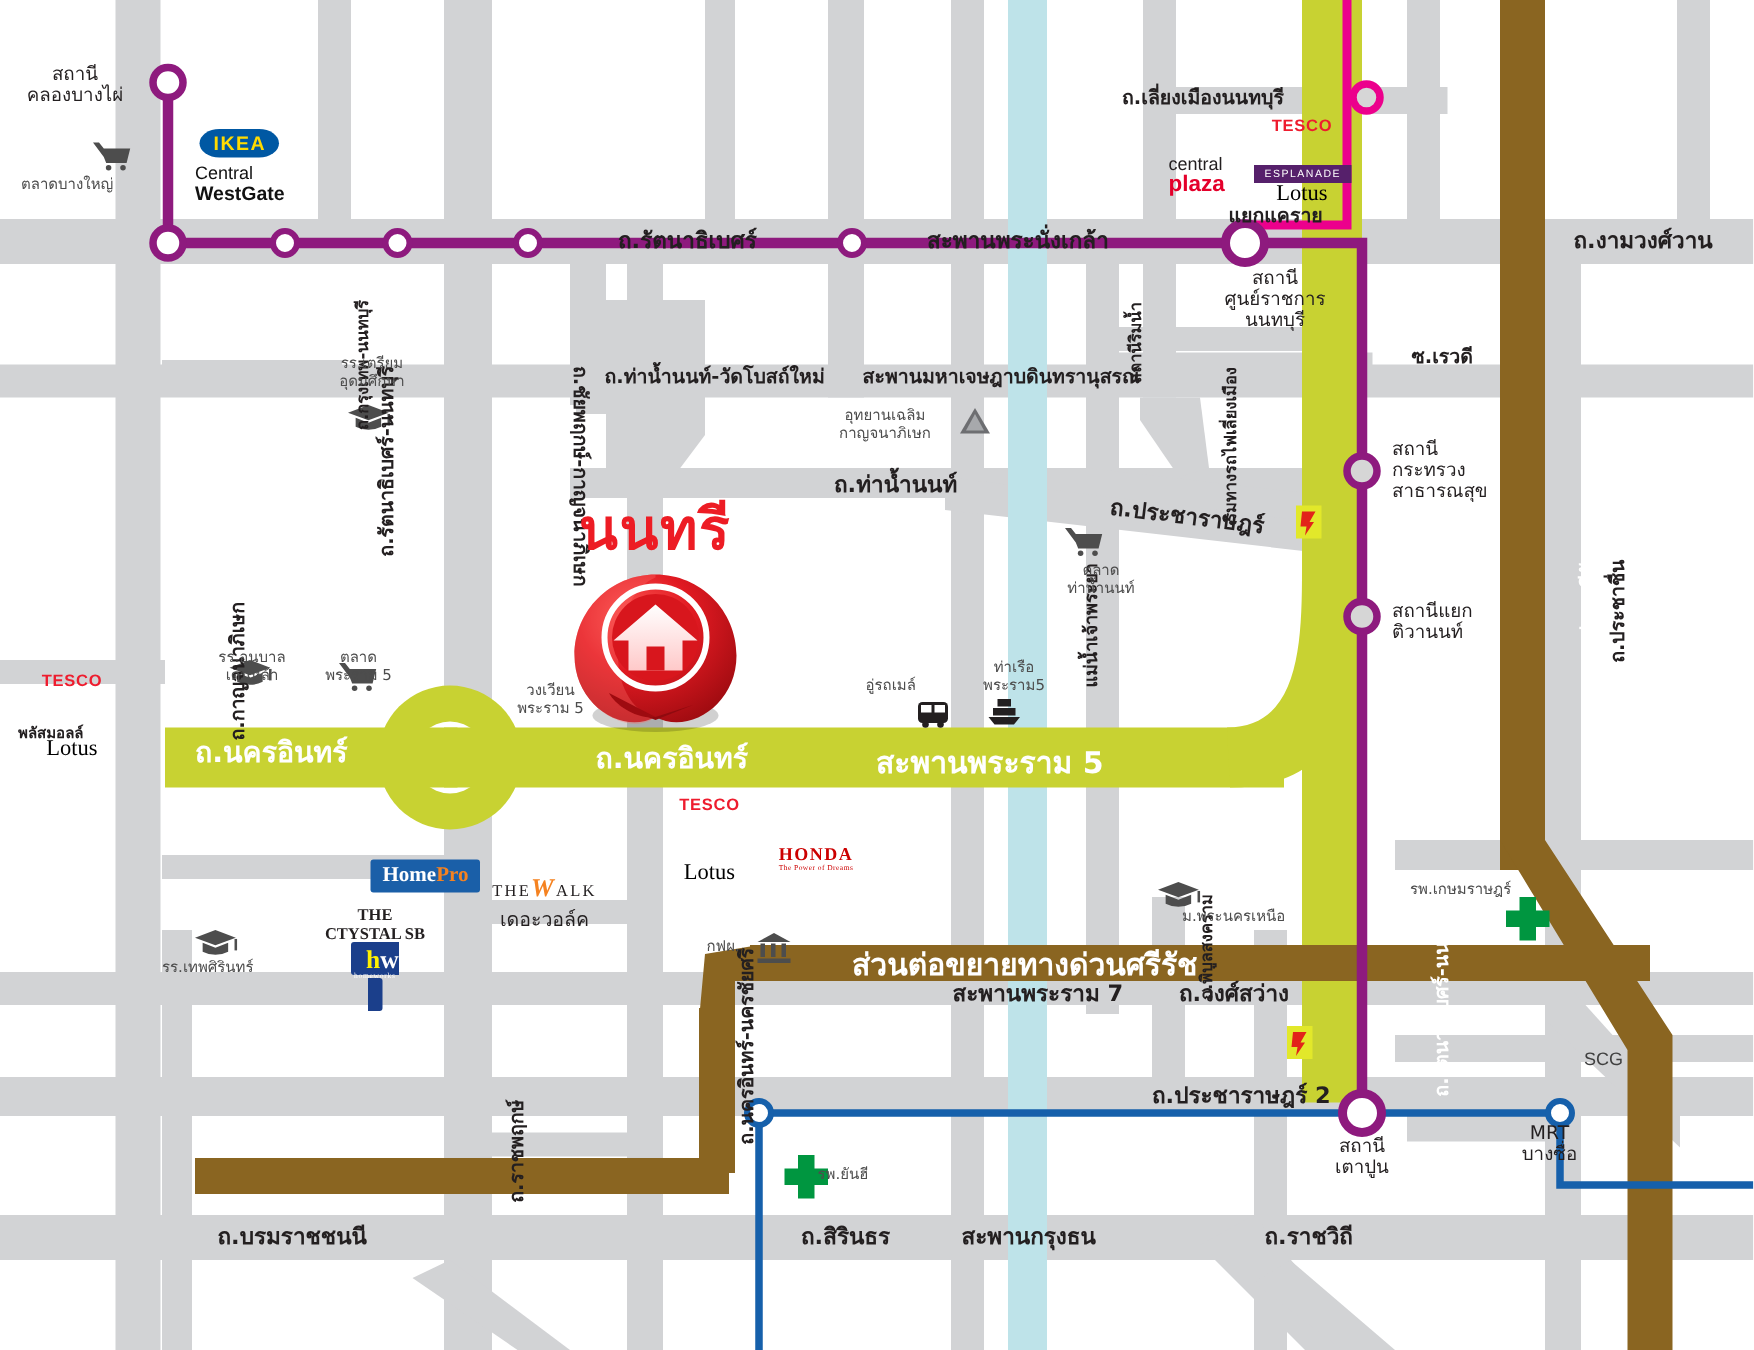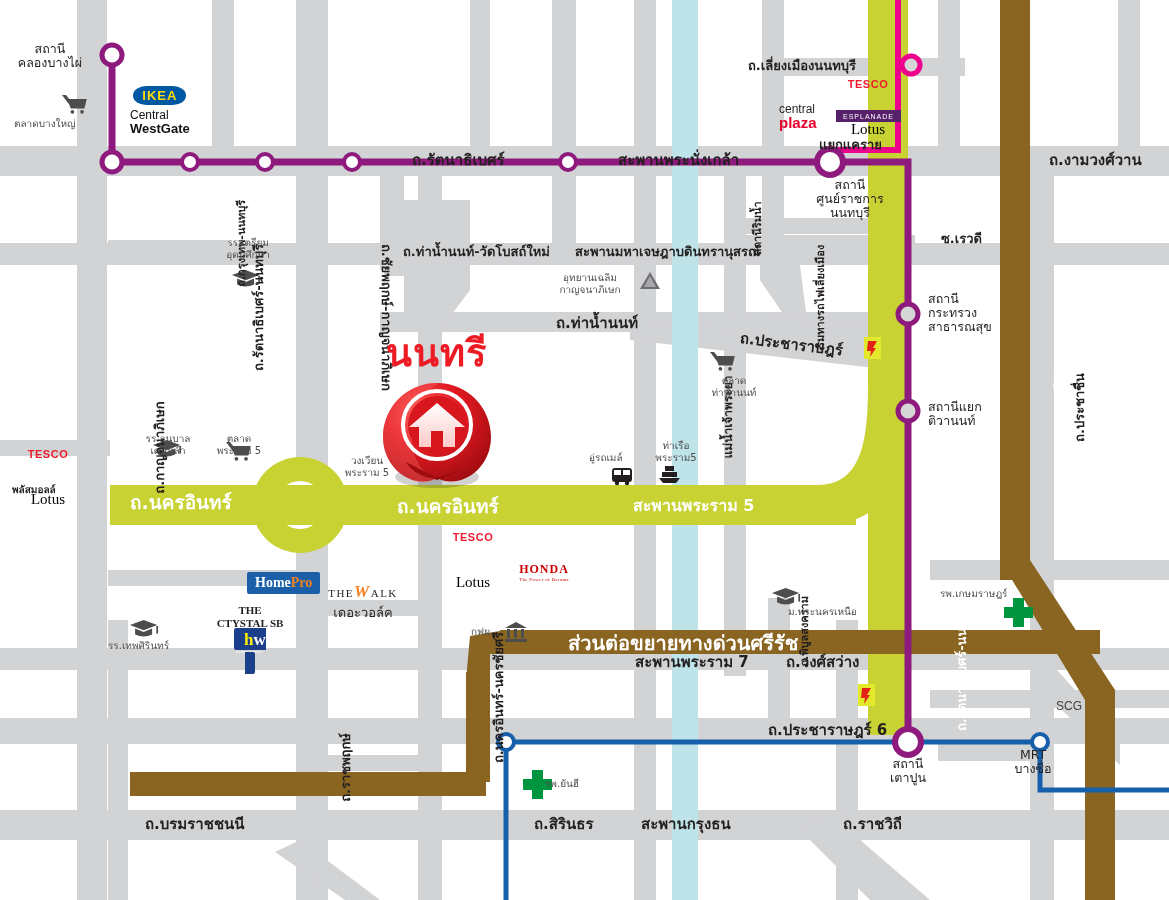--- a/index.html
+++ b/index.html
@@ -275,25 +275,25 @@
   <div class="lbl road" style="left:412px;top:152px;">ถ.รัตนาธิเบศร์</div>
   <div class="lbl road" style="left:618px;top:152px;">สะพานพระนั่งเกล้า</div>
   <div class="lbl road" style="left:1049px;top:152px;">ถ.งามวงศ์วาน</div>
   <div class="lbl road-sm" style="left:748px;top:59px;">ถ.เลี่ยงเมืองนนทบุรี</div>
   <div class="lbl road-sm" style="left:403px;top:245px;">ถ.ท่าน้ำนนท์-วัดโบสถ์ใหม่</div>
   <div class="lbl road-sm" style="left:575px;top:245px;">สะพานมหาเจษฎาบดินทรานุสรณ์</div>
   <div class="lbl road" style="left:556px;top:315px;">ถ.ท่าน้ำนนท์</div>
   <div class="lbl road" style="left:740px;top:330px;transform:rotate(7deg);transform-origin:0 50%;">ถ.ประชาราษฎร์</div>
   <div class="lbl road white" style="left:397px;top:496px;font-size:19px;">ถ.นครอินทร์</div>
   <div class="lbl road white" style="left:130px;top:492px;font-size:19px;">ถ.นครอินทร์</div>
-  <div class="lbl road white" style="left:633px;top:497px;font-size:16px;">สะพานพระราม 5</div>
+  <div class="lbl road white" style="left:584px;top:497px;font-size:20px;">สะพานพระราม 5</div>
   <div class="lbl road white" style="left:568px;top:632px;font-size:20px;">ส่วนต่อขยายทางด่วนศรีรัช</div>
   <div class="lbl road" style="left:635px;top:654px;">สะพานพระราม 7</div>
   <div class="lbl road" style="left:786px;top:654px;">ถ.วงศ์สว่าง</div>
-  <div class="lbl road" style="left:768px;top:722px;">ถ.ประชาราษฎร์ 6</div>
+  <div class="lbl road" style="left:768px;top:722px;">ถ.ประชาราษฎร์ 2</div>
   <div class="lbl road" style="left:534px;top:816px;">ถ.สิรินธร</div>
   <div class="lbl road" style="left:641px;top:816px;">สะพานกรุงธน</div>
   <div class="lbl road" style="left:843px;top:816px;">ถ.ราชวิถี</div>
   <div class="lbl road" style="left:145px;top:816px;">ถ.บรมราชชนนี</div>
   <div class="lbl road" style="left:623px;top:139px;font-size:0px;"></div>
   <div class="lbl road-sm" style="left:819px;top:138px;">แยกแคราย</div>
   <div class="lbl road-sm" style="left:941px;top:232px;">ซ.เรวดี</div>
 
   <div class="lbl road-sm rot90" style="left:114px;top:440px;">ถ.กาญจนาภิเษก</div>
   <div class="lbl road-sm rot90" style="left:196px;top:300px;">ถ.รัตนาธิเบศร์-นนทบุรี</div>
@@ -343,21 +343,21 @@
     <div>อุดมศึกษา</div>
   </div>
   <div class="lbl poi" style="left:535px;top:272px;width:110px;">
     <div>อุทยานเฉลิม</div>
     <div>กาญจนาภิเษก</div>
   </div>
   <div class="lbl poi" style="left:700px;top:375px;width:68px;">
     <div>ตลาด</div>
     <div>ท่าน้ำนนท์</div>
   </div>
-  <div class="lbl poi" style="left:589px;top:452px;">อู่รถเมล์</div>
+  <div class="lbl poi" style="left:577px;top:452px;">อู่รถเมล์</div>
   <div class="lbl poi" style="left:645px;top:440px;width:62px;">
     <div>ท่าเรือ</div>
     <div>พระราม5</div>
   </div>
   <div class="lbl poi" style="left:333px;top:455px;width:68px;">
     <div>วงเวียน</div>
     <div>พระราม 5</div>
   </div>
   <div class="lbl poi" style="left:133px;top:433px;width:70px;">
     <div>รร.อนุบาล</div>

